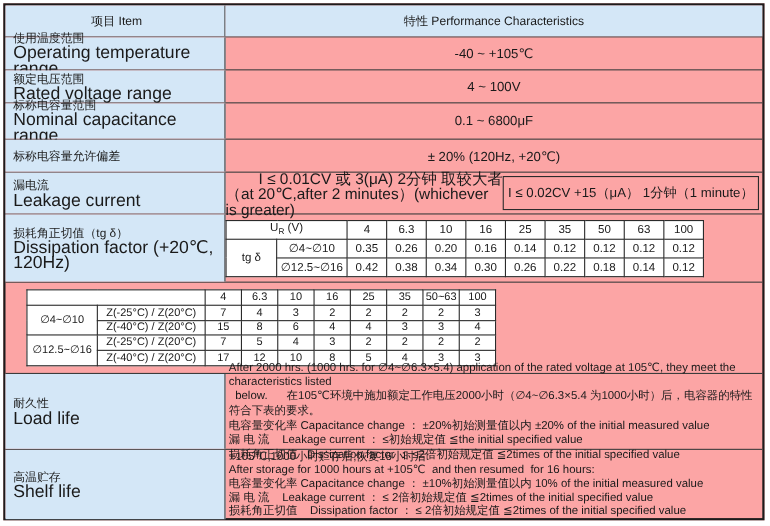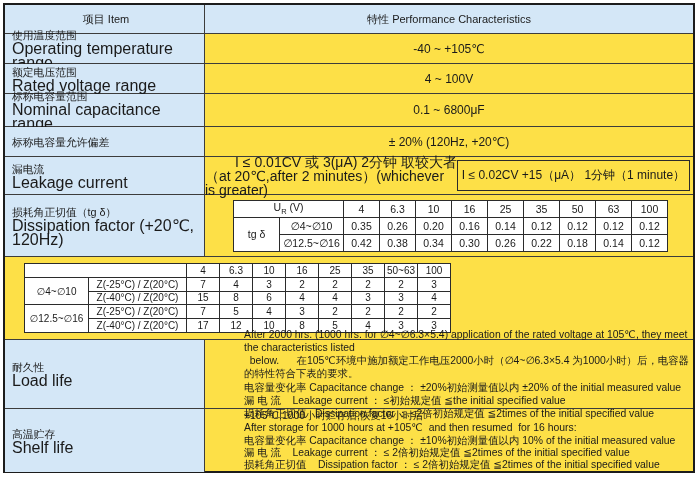--- a/index.html
+++ b/index.html
@@ -1,43 +1,43 @@
 <!DOCTYPE html>
 <html><head>
 <meta charset="utf-8">
 <style>
   html,body{margin:0;padding:0;background:#fff;}
   body{width:700px;height:478px;position:relative;font-family:"Liberation Sans","DejaVu Sans",sans-serif;color:#1a1a1a;}
-  .tbl{position:absolute;left:3px;top:3px;width:692px;height:470px;border:2px solid #1c1c1c;box-sizing:border-box;display:flex;flex-direction:column;background:#fde047;}
+  .tbl{position:absolute;left:3px;top:3px;width:692px;height:470px;border:2px solid #1c1c1c;box-sizing:border-box;display:flex;flex-direction:column;background:#fca5a5;}
   .row{display:flex;border-bottom:1px solid #3c3c3c;box-sizing:border-box;flex:0 0 auto;}
   .row:last-child{border-bottom:none;flex:1 1 auto;}
   .cell-l{width:200px;flex:0 0 200px;background:#d4e7f7;border-right:1px solid #3c3c3c;box-sizing:border-box;padding:2px 4px 2px 7px;display:flex;flex-direction:column;justify-content:center;}
   .cell-l .zh{font-size:10.8px;line-height:14px;}
   .cell-l .en{font-size:16px;line-height:14px;}
   .cell-r{flex:1 1 auto;display:flex;align-items:center;justify-content:center;font-size:11px;box-sizing:border-box;min-width:0;}
   .hdr .cell-l,.hdr .cell-r{background:#d4e7f7;justify-content:center;align-items:center;flex-direction:row;}
   .hdr{height:29px;}
   .hdr .cell-l{display:flex;}
   .h-txt{font-size:11px;}
   .r-std1{height:30px;} .r-std2{height:30px;} .r-std3{height:33px;} .r-std4{height:30px;}
   .r-leak{height:38px;} .r-diss{height:62px;} .r-temp{height:83px;} .r-load{height:69px;}
   .leak-wrap{display:flex;width:100%;height:100%;align-items:stretch;}
   .leak-a{flex:0 0 252px;display:flex;flex-direction:column;align-items:flex-end;justify-content:center;font-size:14px;line-height:14px;box-sizing:border-box;}
   .leak-b{flex:1 1 auto;margin:3px 3px 3px 0;border:1.5px solid #2b2b2b;display:flex;align-items:center;justify-content:center;font-size:12px;box-sizing:border-box;}
   .sub-host{justify-content:flex-start;}
   table.subtbl{border-collapse:collapse;border:1.5px solid #2b2b2b;background:#fff;}
   table.subtbl td{border:1px solid #2b2b2b;text-align:center;padding:0 2px;box-sizing:border-box;}
-  .diss-t{margin-left:28px;font-size:10.5px;}
+  .diss-t{margin-left:0;font-size:10.5px;}
   .diss-t td{height:17px;}
   .d-tg{width:46px;} .d-diam{width:64px;} .d-v{width:36px;}
   .temp-t{margin-left:19px;font-size:10px;}
   .temp-t td{height:13.8px;}
   .c-diam{width:64px;} .c-ratio{width:98px;} .c-v{width:33px;}
   sub.ur{font-size:7.5px;}
-  .txtblk{display:flex;flex-direction:column;justify-content:center;align-items:flex-start;padding:1px 3px;width:100%;box-sizing:border-box;margin-left:36px;}
+  .txtblk{display:flex;flex-direction:column;justify-content:center;align-items:flex-start;padding:1px 3px;width:100%;box-sizing:border-box;}
   .txtblk .ln{font-size:10.4px;line-height:13.1px;white-space:pre-wrap;}
   .r-shelf .txtblk .ln{line-height:12.3px;}
   .val{font-size:12px;}
 </style>
 </head>
 <body>
 
 <div class="tbl">
 
   <div class="row hdr">

